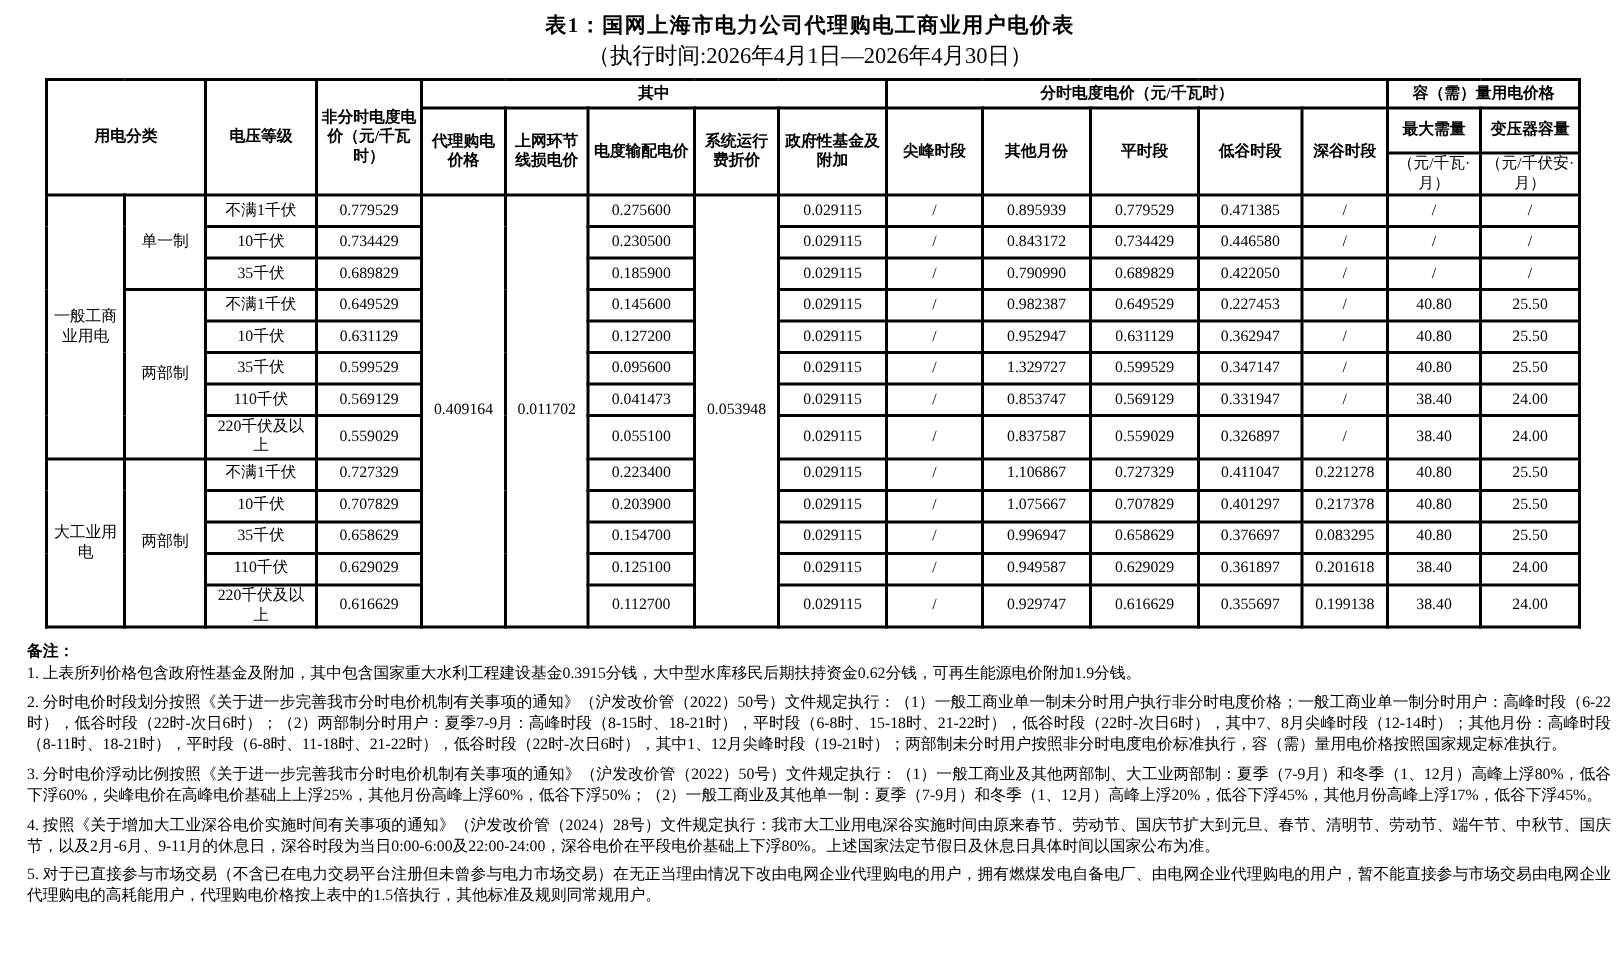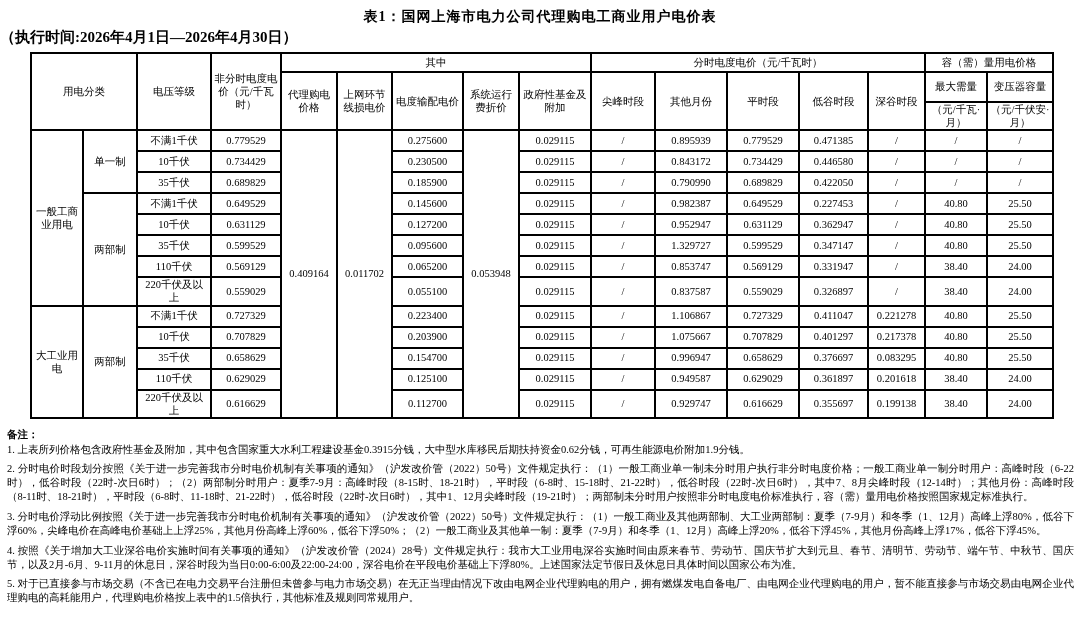--- a/index.html
+++ b/index.html
@@ -1,28 +1,28 @@
 <!DOCTYPE html>
 <html><head>
 <meta charset="utf-8">
 <style>
   html,body{margin:0;padding:0}
   body{width:1080px;height:643px;background:#fff;color:#000;
        font-family:"Liberation Serif","DejaVu Serif",serif;overflow:hidden}
   .title{text-align:center;font-weight:bold;font-size:14px;padding-top:8px;letter-spacing:1px}
-  .subtitle{font-weight:bold;font-size:15px;margin-top:2px}
+  .subtitle{text-align:center;font-weight:normal;font-size:15px;margin-top:2px}
   table{border-collapse:collapse;table-layout:fixed;width:1020px;margin:5px 0 0 30px}
   th,td{border:2px solid #000;font-size:10.5px;text-align:center;vertical-align:middle;
         padding:0 2px;line-height:1.25;overflow:hidden;word-break:break-all}
-  th{font-weight:normal}
+  th{font-weight:bold}
   thead tr.h1 th{height:17px}
   thead tr.h2 th{height:28px}
   thead tr.h3 th{height:22px;font-weight:normal}
   tbody td{height:19px}
-  .notes{margin:9px 6px 0 7px;font-size:10.5px;line-height:1.32}
+  .notes{margin:9px 6px 0 18px;font-size:10.5px;line-height:1.32}
   .notes .label{font-weight:bold;margin:0 0 1px 0}
   .notes p{margin:0 0 6px 0;text-align:justify}
 </style>
 </head>
 <body>
 
 <div class="title">表1：国网上海市电力公司代理购电工商业用户电价表</div>
 <div class="subtitle">（执行时间:2026年4月1日—2026年4月30日）</div>
 
 <table>
@@ -153,21 +153,21 @@
       <td>1.329727</td>
       <td>0.599529</td>
       <td>0.347147</td>
       <td>/</td>
       <td>40.80</td>
       <td>25.50</td>
     </tr>
     <tr>
       <td>110千伏</td>
       <td>0.569129</td>
-      <td>0.065200</td>
+      <td>0.041473</td>
       <td>0.029115</td>
       <td>/</td>
       <td>0.853747</td>
       <td>0.569129</td>
       <td>0.331947</td>
       <td>/</td>
       <td>38.40</td>
       <td>24.00</td>
     </tr>
     <tr>

